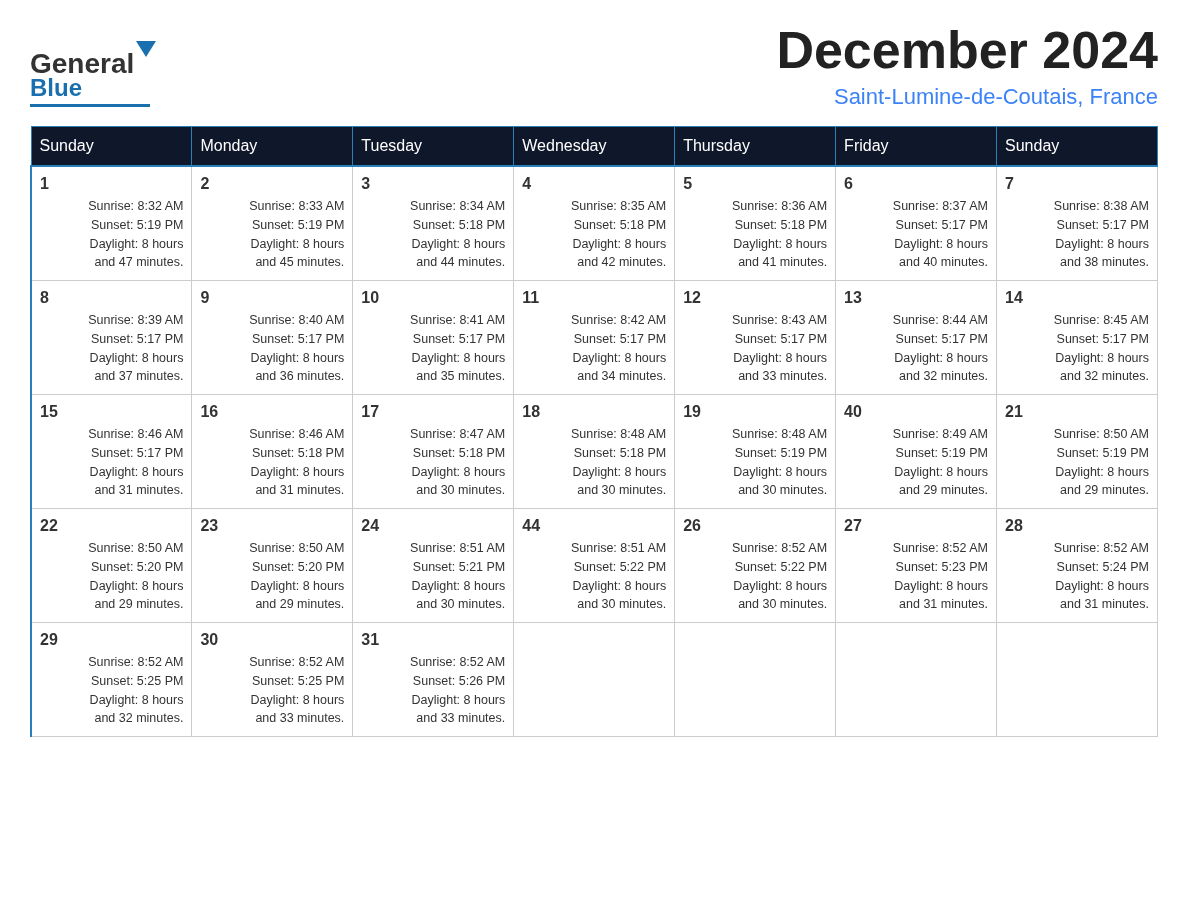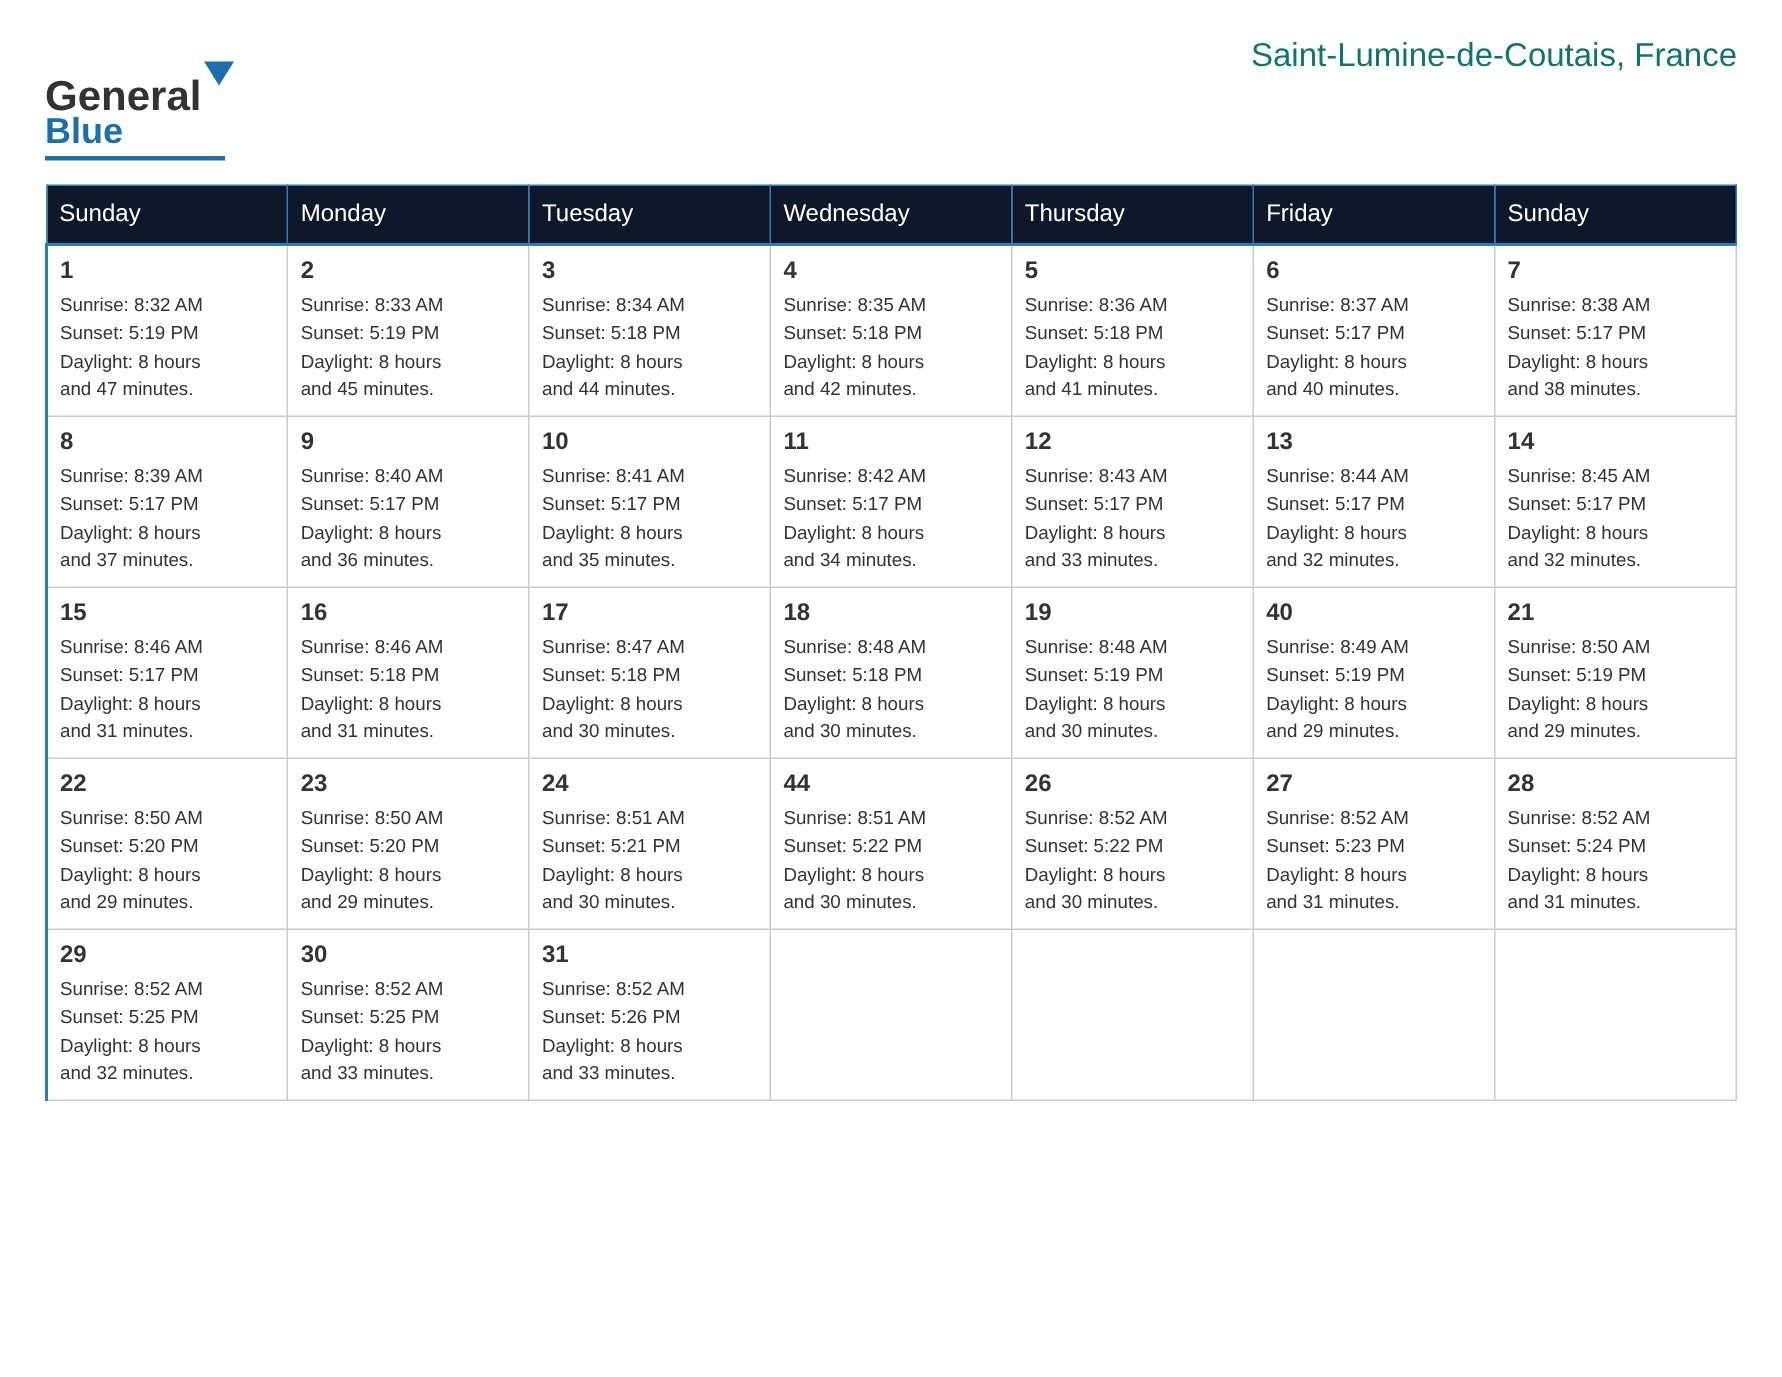--- a/index.html
+++ b/index.html
@@ -49,21 +49,21 @@
     .title-area {
       text-align: right;
     }
     .main-title {
       font-size: 52px;
       font-weight: bold;
       color: #222;
     }
     .subtitle {
       font-size: 22px;
-      color: #0f766e;
+      color: #3b82f6;
       margin-top: 4px;
     }
     .calendar-table {
       width: 100%;
       border-collapse: collapse;
       table-layout: fixed;
     }
     .calendar-table th {
       background: #0f172a;
       color: #fff;
@@ -84,20 +84,21 @@
     .calendar-table td .day-num {
       font-size: 16px;
       font-weight: bold;
       display: block;
       margin-bottom: 4px;
     }
     .calendar-table td .day-info {
       font-size: 12.5px;
       line-height: 1.5;
       color: #333;
+      text-align: right;
     }
     .calendar-table tr td:first-child {
       border-left: 2px solid #2980b9;
     }
     .calendar-table tbody tr:first-child td {
       border-top: 2px solid #2980b9;
     }
     .calendar-table tbody tr td {
       border-top: 1px solid #aaa;
     }
@@ -111,20 +112,21 @@
 <div class="header-area">
   <div class="logo">
     <div class="logo-text">
       <span class="logo-general">General</span>
       <span class="logo-triangle"></span>
     </div>
     <span class="logo-blue" style="font-size:24px;font-weight:bold;margin-top:-6px;">Blue</span>
     <div class="logo-line"></div>
   </div>
   <div class="title-area">
+    <div class="main-title">December 2024</div>
     <div class="subtitle">Saint-Lumine-de-Coutais, France</div>
   </div>
 </div>
 
 <table class="calendar-table">
   <thead>
     <tr>
       <th>Sunday</th>
       <th>Monday</th>
       <th>Tuesday</th>

